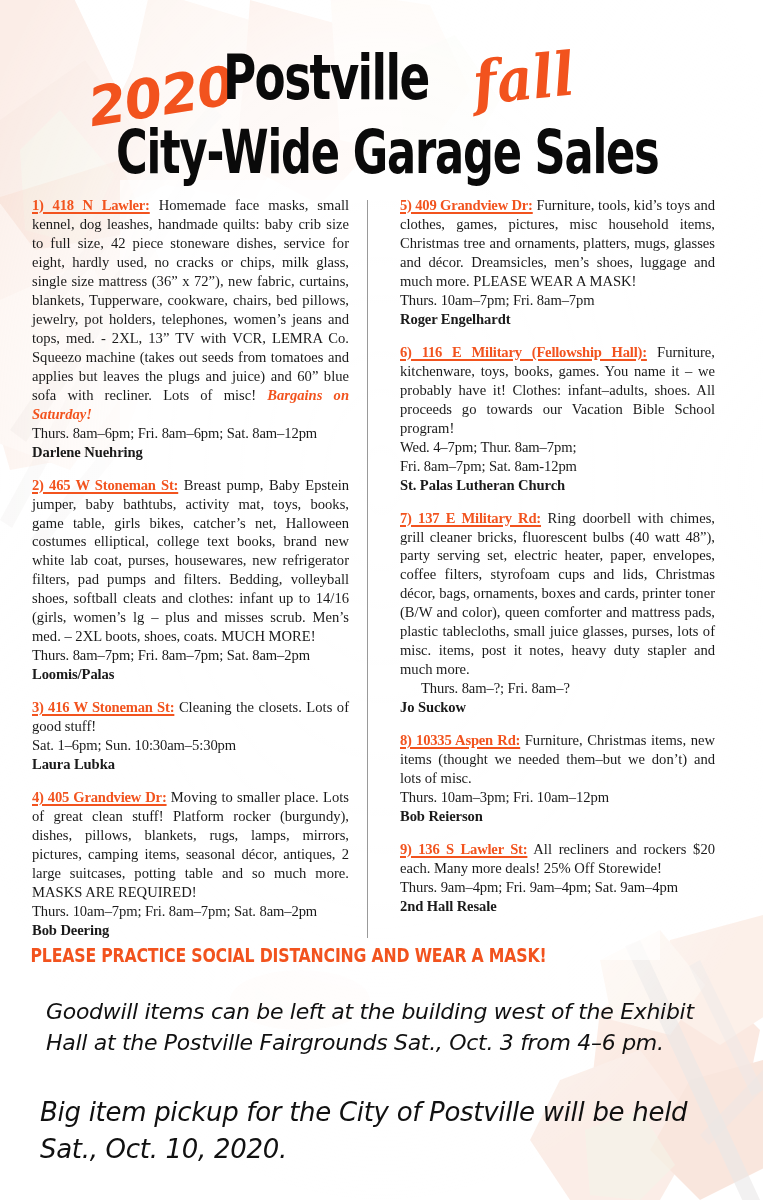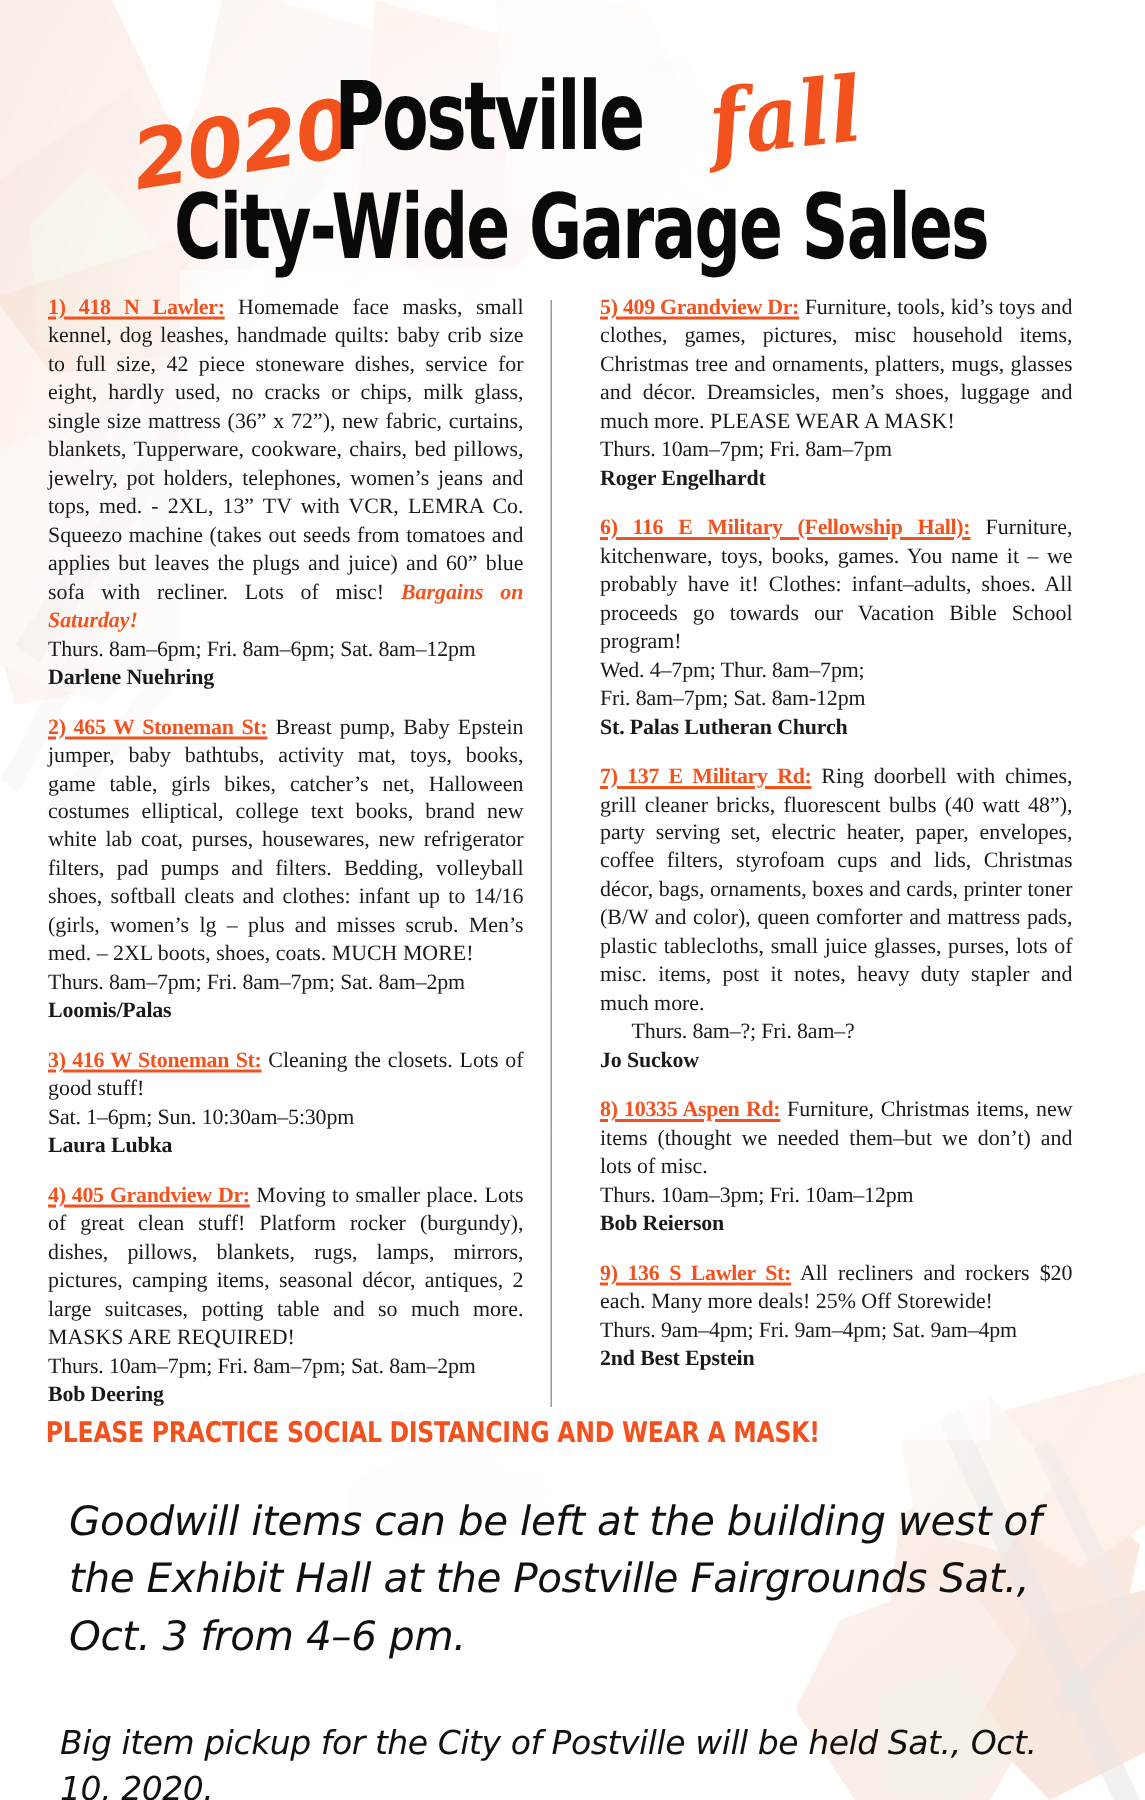--- a/index.html
+++ b/index.html
@@ -168,31 +168,31 @@
     font-size: 19px;
     letter-spacing: -0.2px;
     color: #F2531E;
     margin: 0 0 30px 0;
     transform: scaleX(0.92);
   }
   .goodwill {
     font-family: "DejaVu Sans", "Liberation Sans", sans-serif;
     font-style: italic;
     font-weight: 400;
-    font-size: 27px;
+    font-size: 22px;
     line-height: 1.42;
     color: #111111;
     margin: 0 46px 36px 46px;
     letter-spacing: -0.3px;
   }
   .bigitem {
     font-family: "DejaVu Sans", "Liberation Sans", sans-serif;
     font-style: italic;
     font-weight: 400;
-    font-size: 22px;
+    font-size: 26px;
     line-height: 1.42;
     color: #111111;
     margin: 0 40px;
     letter-spacing: -0.3px;
   }
 </style>
 </head>
 <body>
 
 <div id="bg">
@@ -312,21 +312,21 @@
           <p class="seller">Jo Suckow</p>
         </div>
         <div class="entry">
           <p><span class="addr">8) 10335 Aspen Rd:</span><span> Furniture, Christmas items, new items (thought we needed them–but we don’t) and lots of misc.</span></p>
           <p class="hours" style="white-space: pre-line;">Thurs. 10am–3pm;  Fri. 10am–12pm</p>
           <p class="seller">Bob Reierson</p>
         </div>
         <div class="entry">
           <p><span class="addr">9) 136 S Lawler St:</span><span> All recliners and rockers $20 each. Many more deals! 25% Off Storewide!</span></p>
           <p class="hours" style="white-space: pre-line;">Thurs. 9am–4pm;  Fri. 9am–4pm;  Sat. 9am–4pm</p>
-          <p class="seller">2nd Best Epstein</p>
+          <p class="seller">2nd Hall Resale</p>
         </div>
       </div>
   </div>
 
   <div class="footer">
     <p class="notice">PLEASE PRACTICE SOCIAL DISTANCING AND WEAR A MASK!</p>
     <p class="goodwill">Goodwill items can be left at the building west of the Exhibit Hall at the Postville Fairgrounds Sat., Oct. 3 from 4–6 pm.</p>
     <p class="bigitem">Big item pickup for the City of Postville will be held Sat., Oct. 10, 2020.</p>
   </div>
 

